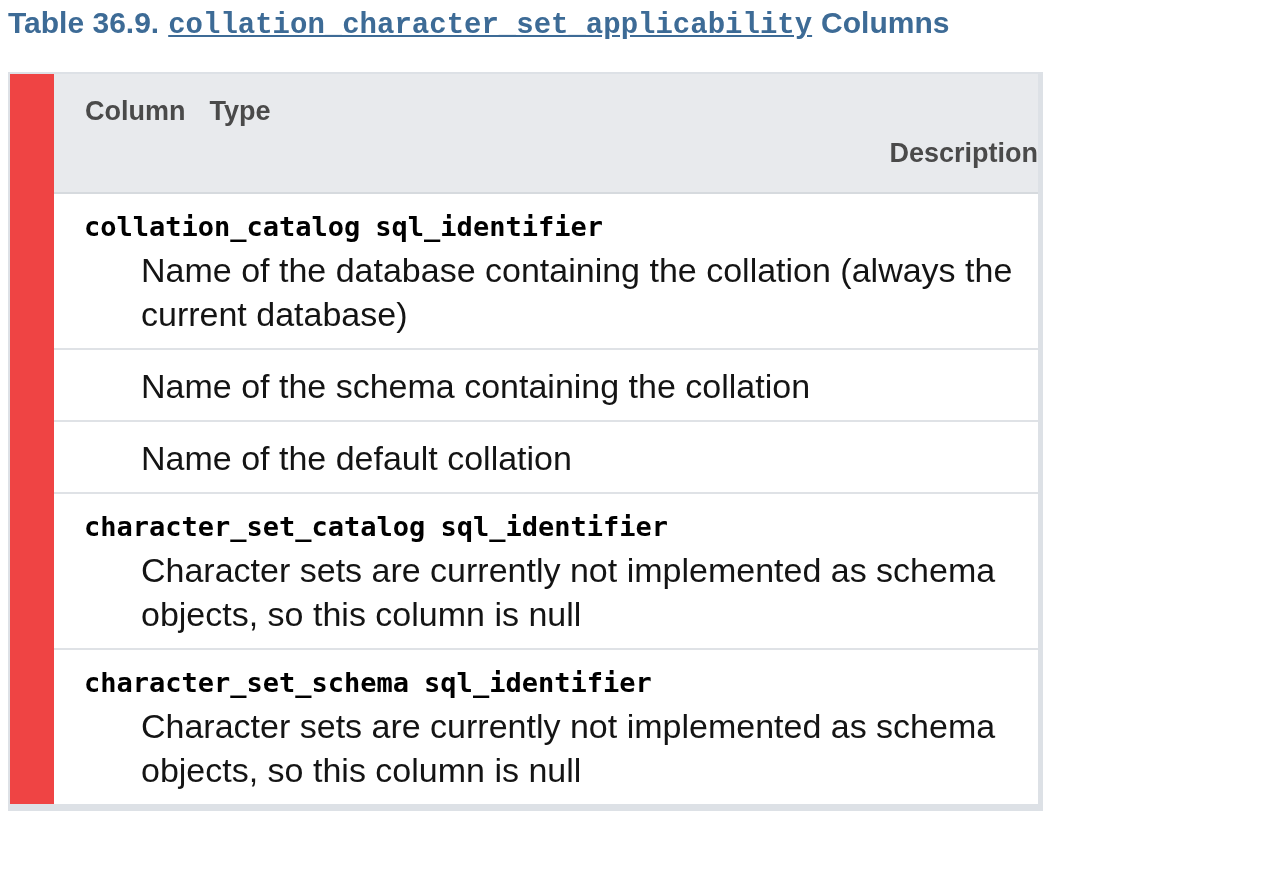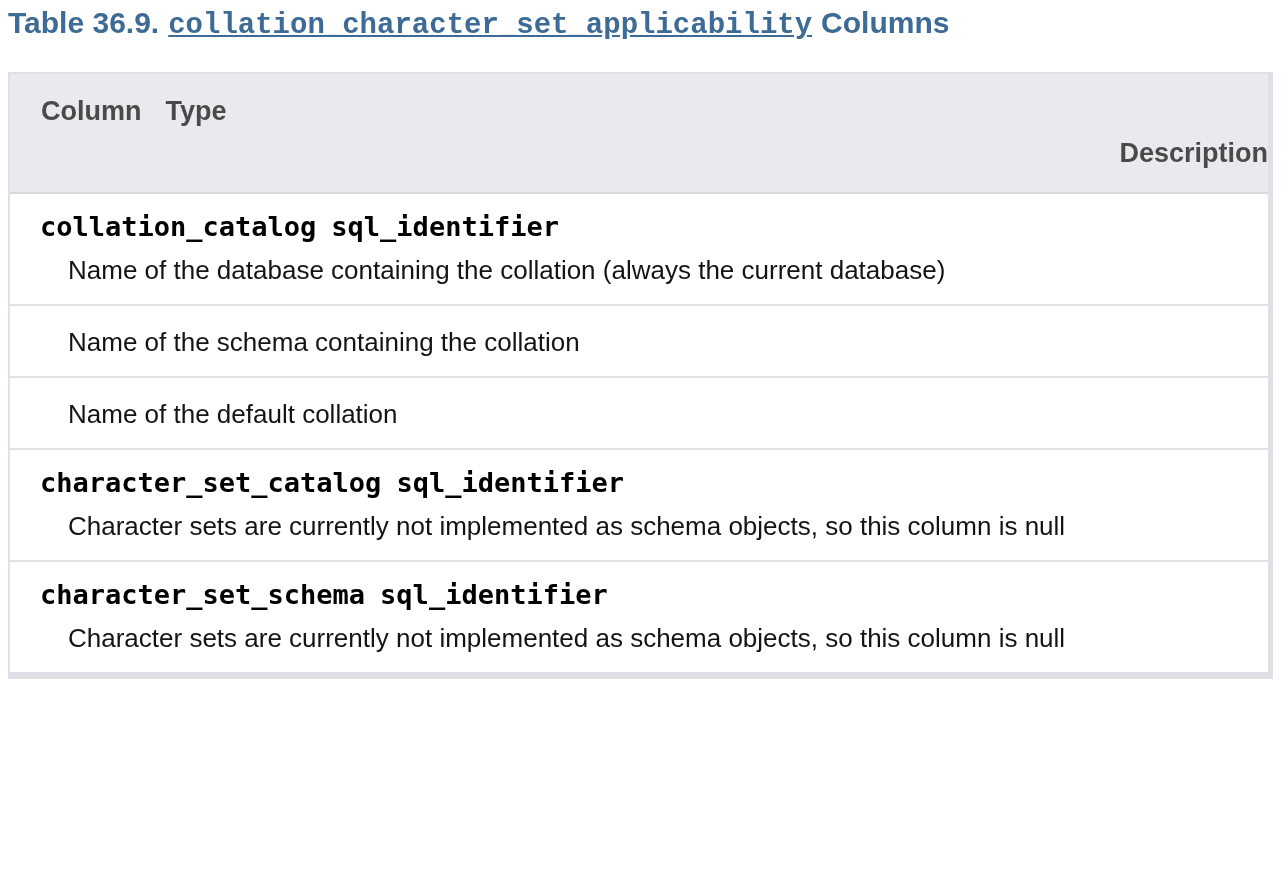--- a/index.html
+++ b/index.html
@@ -22,25 +22,26 @@
   .caption-code {
     font-family: "Liberation Mono", monospace;
     font-weight: bold;
     font-size: 29px;
     margin: 0 9px;
     text-decoration: underline;
   }
 
   
   .catalog-table {
-    width: 1265px;
+    width: 1035px;
     border-style: solid;
     border-color: #dde1e6;
     border-width: 2px 5px 7px 2px;
-    background: #14b8a6;
+    background: #ef4444;
+    padding-left: 44px;
   }
 
   
   .thead {
     background: #e8eaed;
     border-bottom: 2px solid #d6dade;
     color: #4a4a4a;
     font-weight: bold;
     font-size: 27px;
     padding: 16px 0 18px 0;
@@ -60,23 +61,23 @@
     padding-left: 30px;
     line-height: 38px;
     font-family: "Liberation Mono", monospace;
     font-weight: bold;
     font-size: 27px;
     color: #000000;
     white-space: nowrap;
   }
   .code-type { margin-left: 15px; margin-top: 36px; }
   .desc {
-    margin: 0 8px 0 58px;
+    margin: 0 8px 0 87px;
     line-height: 44px;
-    font-size: 26px;
+    font-size: 34px;
     color: #141414;
   }
 </style>
 </head>
 <body>
 
 <div class="page">
 
   <h2 class="caption"><span>Table 36.9.</span><code class="caption-code">collation_character_set_applicability</code><span>Columns</span></h2>
 

